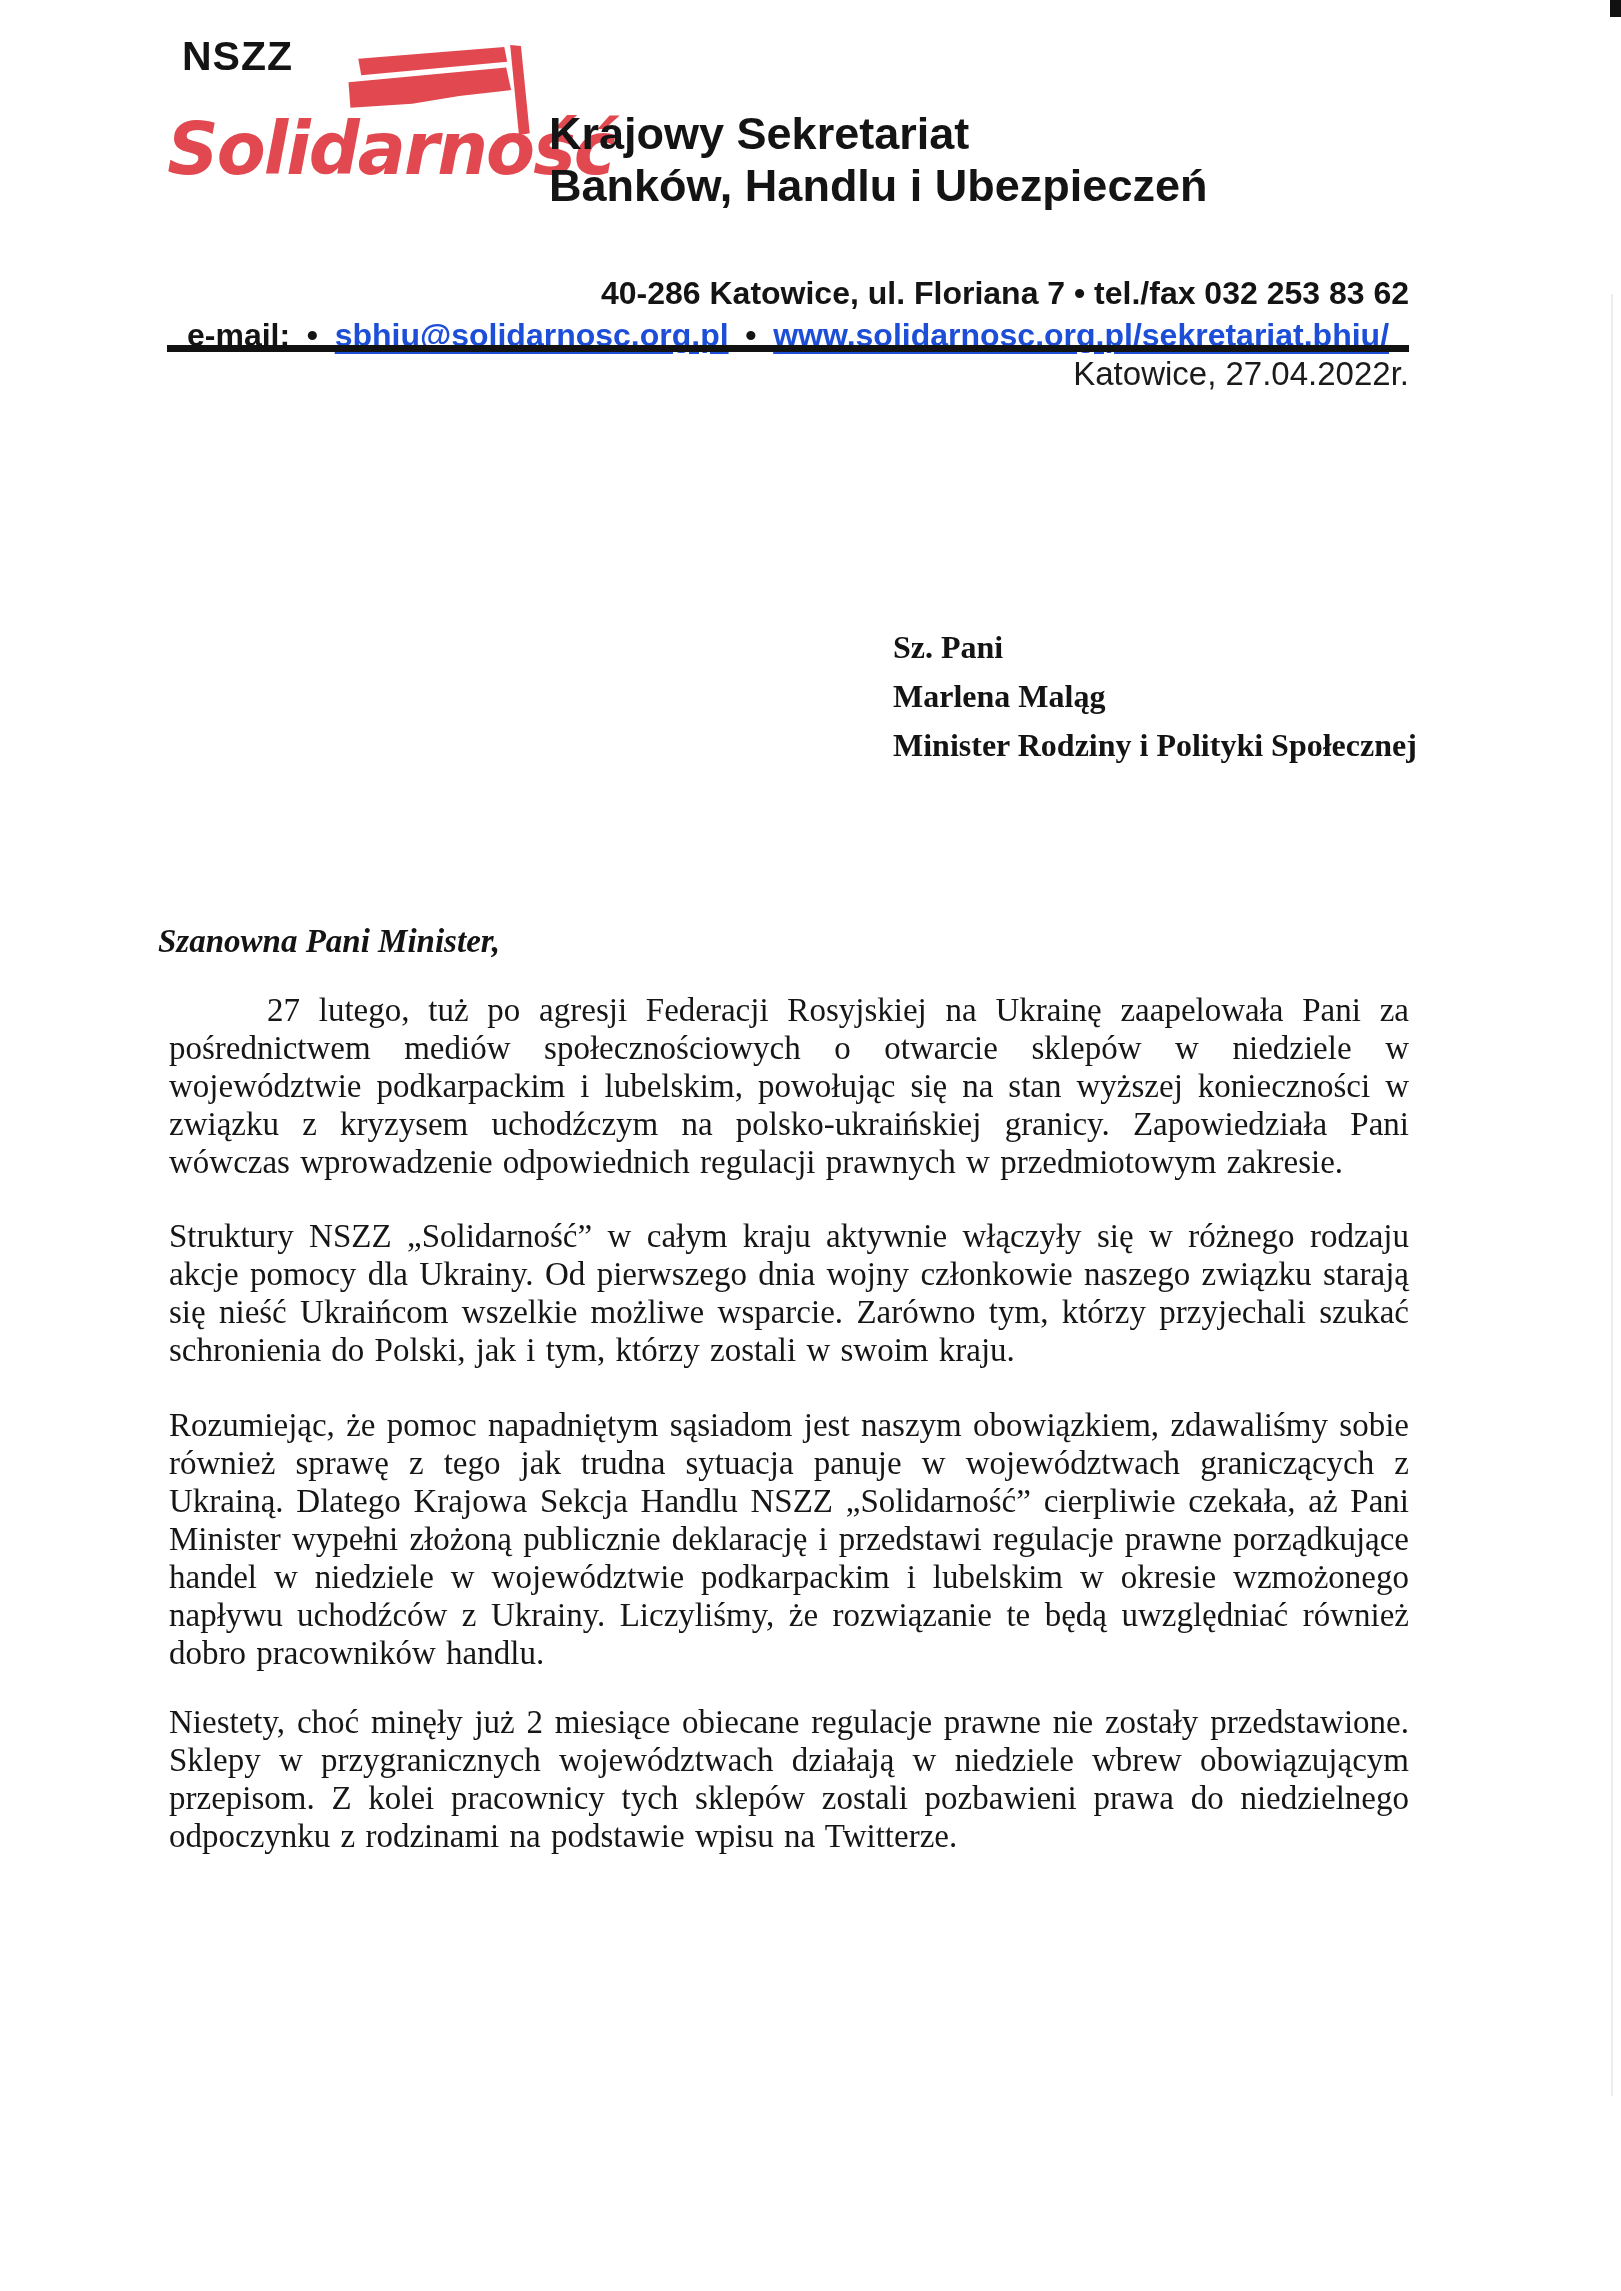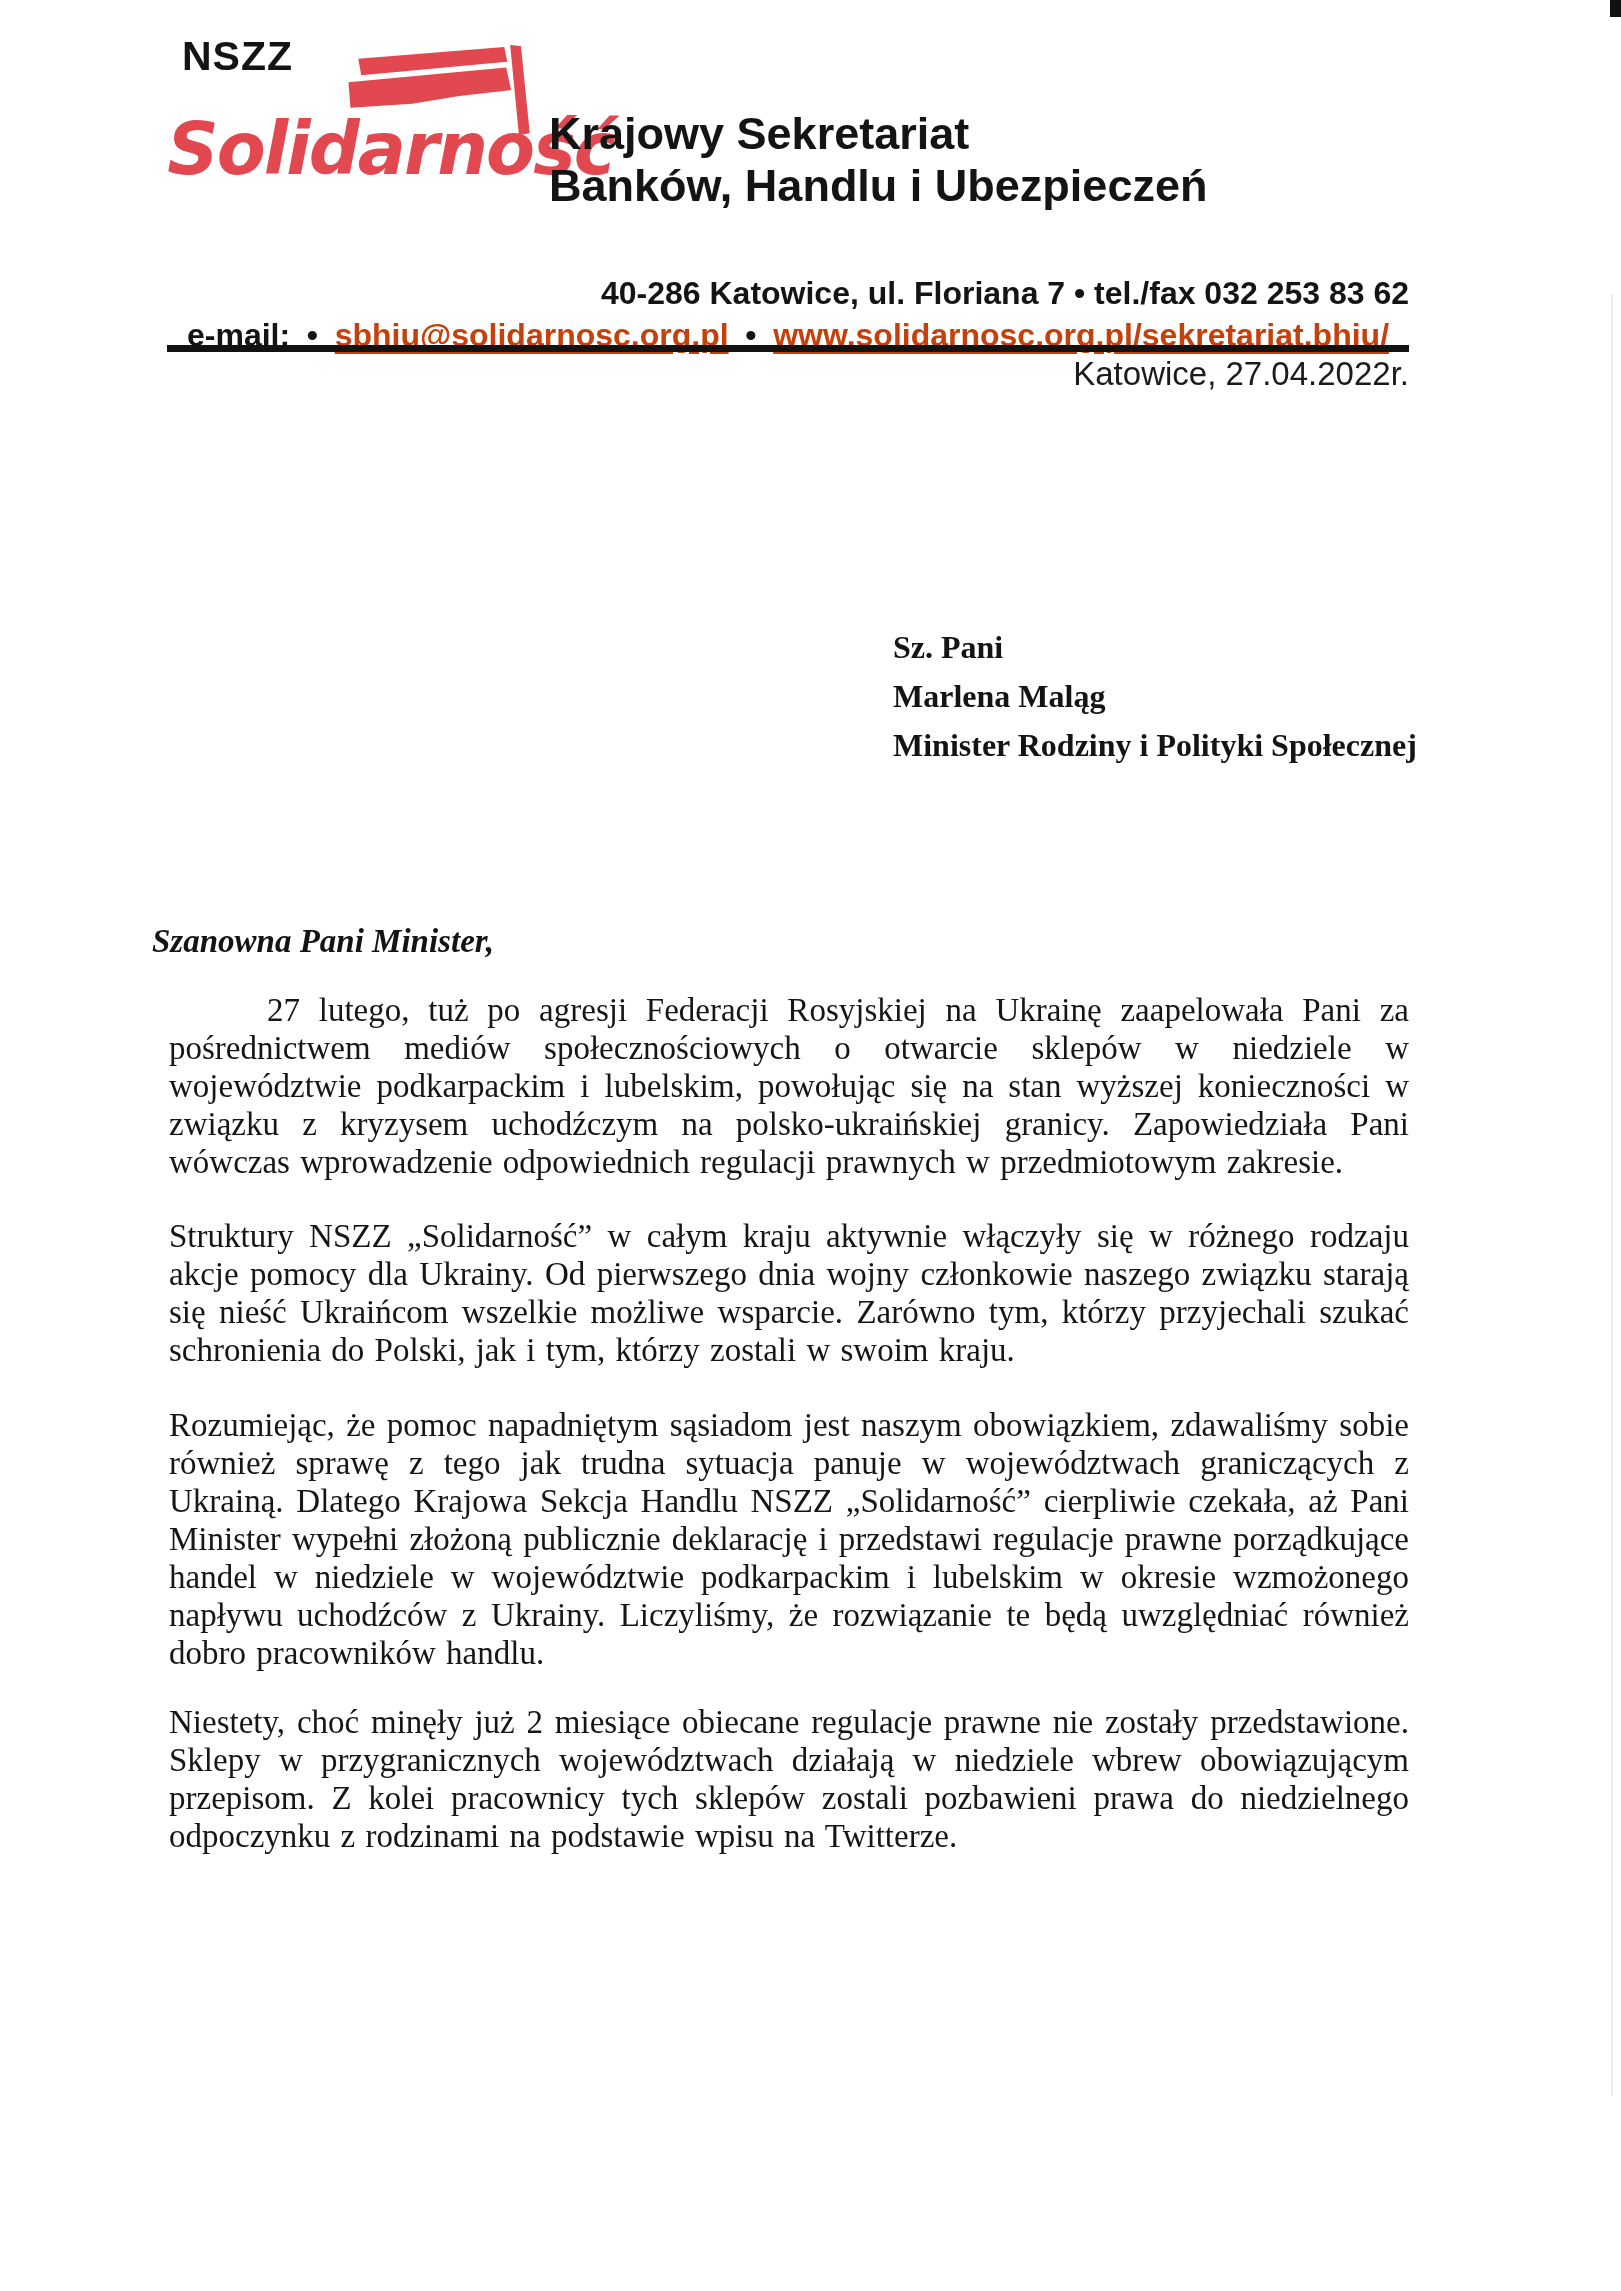--- a/index.html
+++ b/index.html
@@ -27,35 +27,35 @@
   }
   .addr-line{
     position:absolute;left:167px;top:275px;width:1242px;
     text-align:right;font-weight:bold;font-size:32px;color:#141414;
   }
   .email-line{
     position:absolute;left:167px;top:317px;width:1242px;
     text-align:center;font-weight:bold;font-size:32px;color:#141414;
   }
   .email-line .bullet{padding:0 7.8px;}
-  .email-line a{color:#c2410c;text-decoration:underline;text-underline-offset:4.9px;cursor:pointer;}
+  .email-line a{color:#1d4ed8;text-decoration:underline;text-underline-offset:4.9px;cursor:pointer;}
   .rule{position:absolute;left:167px;top:345px;width:1242px;height:6.9px;background:#121212;}
   .date-line{
     position:absolute;left:167px;top:355px;width:1242px;
     text-align:right;font-size:33px;color:#1b1b1b;
   }
 
   
   .recipient{
     position:absolute;left:865px;top:623px;
     font-family:"Liberation Serif", serif;
     font-weight:bold;font-size:32px;line-height:49px;color:#141414;margin-left:28px;
   }
   .salutation{
-    position:absolute;left:152px;top:923px;
+    position:absolute;left:158px;top:923px;
     font-family:"Liberation Serif", serif;
     font-weight:bold;font-style:italic;font-size:33px;color:#141414;
   }
   .para{
     position:absolute;left:169px;width:1240px;margin:0;
     font-family:"Liberation Serif", serif;
     font-size:33px;line-height:38px;color:#161616;
     text-align:justify;word-spacing:2px;
   }
   .p1{top:991px;text-indent:98px;}

